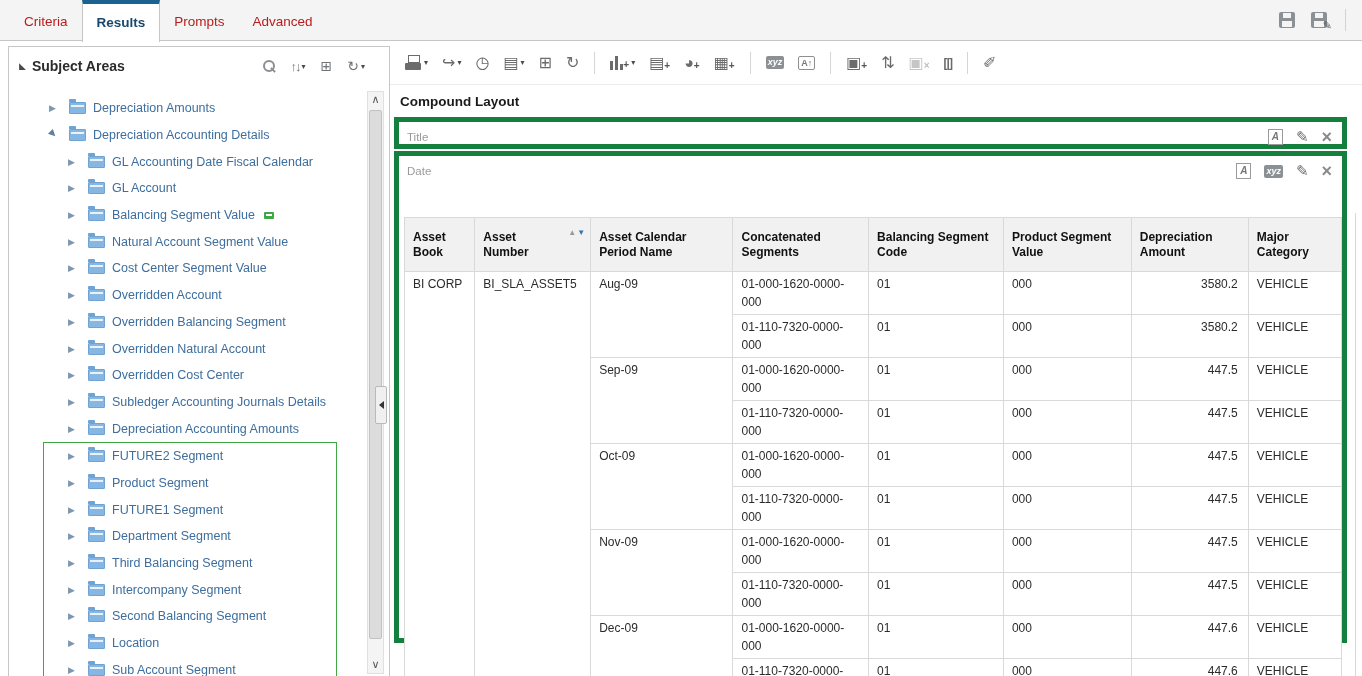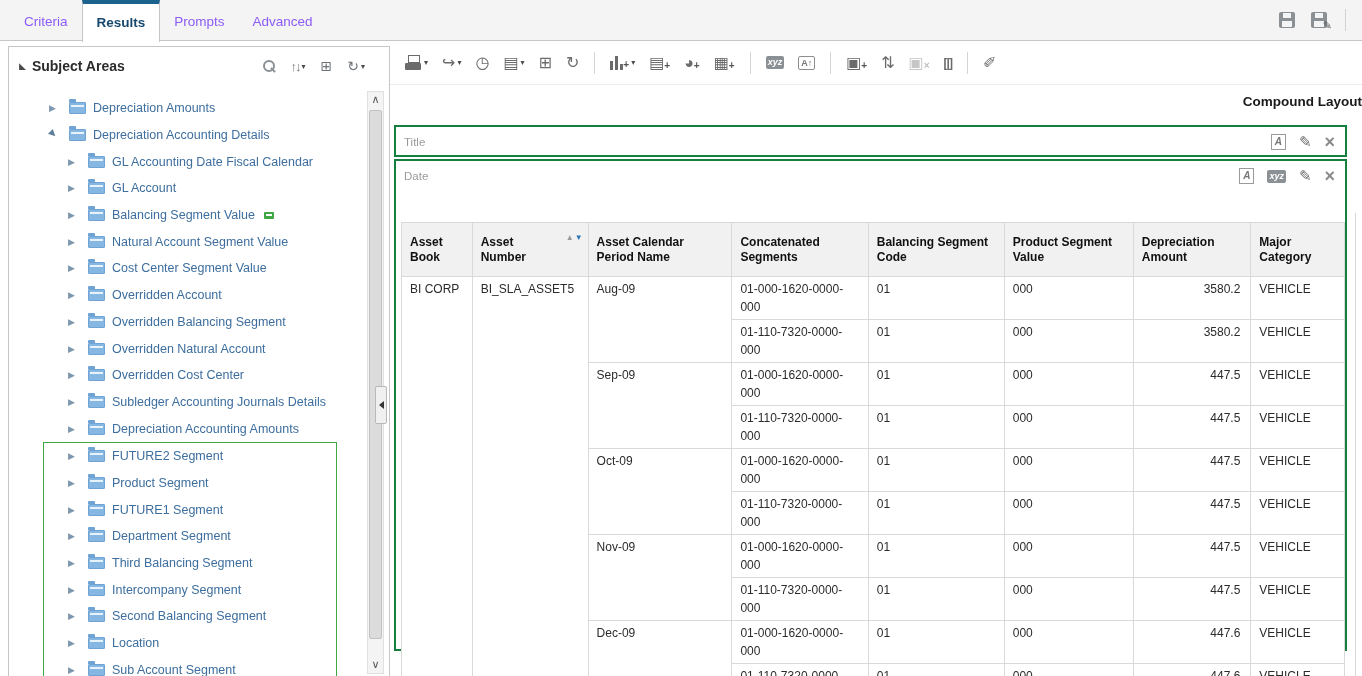--- a/index.html
+++ b/index.html
@@ -3,21 +3,21 @@
 <meta charset="utf-8">
 <style>
   * { margin:0; padding:0; box-sizing:border-box; }
   html,body { width:1362px; height:676px; overflow:hidden; background:#fff;
     font-family:"Liberation Sans","DejaVu Sans",sans-serif; color:#222; }
 
   
   .tabbar { position:absolute; left:0; top:0; width:1362px; height:41px;
     background:#f4f4f4; border-bottom:1px solid #c6c6c6; }
   .tabs { position:absolute; left:10px; top:0; height:41px; display:flex; align-items:stretch; }
-  .tab { padding:14px 14px 0 14px; font-size:13.5px; color:#8b5cf6; cursor:default; }
+  .tab { padding:14px 14px 0 14px; font-size:13.5px; color:#b91c1c; cursor:default; }
   .tab.active { background:#fff; border:1px solid #c6c6c6; border-bottom:none;
     border-top:4px solid #1b628f; padding-top:11px; color:#17486d; font-weight:bold;
     margin-bottom:-1px; }
   .winacts { position:absolute; right:16px; top:9px; display:flex; gap:16px; align-items:center; }
   .flop { position:relative; width:16px; height:16px; display:inline-block; }
   .ic-floppy { position:absolute; inset:0; background:#8b9095; border-radius:2px; }
   .ic-floppy::before { content:""; position:absolute; top:1px; left:4px; right:4px; height:5px; background:#f4f4f4; }
   .ic-floppy::after  { content:""; position:absolute; bottom:1px; left:3px; right:3px; height:6px; background:#f4f4f4; }
   .flop .pen { position:absolute; right:-5px; bottom:-4px; font-size:11px; color:#5f6putc468; color:#5f646a; font-style:normal; }
   .winacts .vdiv { width:1px; height:22px; background:#d2d2d2; margin-left:2px; }
@@ -87,23 +87,23 @@
   .ic-print::after { content:""; position:absolute; bottom:0; left:0; width:16px; height:7px;
     background:#6b6b6b; border-radius:1px; }
   .ic-bars { display:inline-flex; align-items:flex-end; gap:2px; height:15px; }
   .ic-bars i { display:block; width:3px; background:#6b6b6b; }
   .ic-bars i:nth-child(1){ height:9px; } .ic-bars i:nth-child(2){ height:14px; } .ic-bars i:nth-child(3){ height:6px; }
   .chip { border:1px solid #8f8f8f; color:#777; font-size:9px; font-weight:bold; padding:0 2px;
     border-radius:2px; line-height:12px; }
   .chip-dark { background:#8b9095; color:#fff; font-size:9px; font-style:italic; font-weight:bold;
     padding:1px 2px; border-radius:2px; line-height:11px; }
 
-  .clheading { margin:9px 0 16px 10px; font-size:13.5px; font-weight:bold; color:#1a1a1a;text-align:right; }
-
-  .viewbox { margin:0 15px 0 4px; border:2px solid #15803d; background:#fff; }
+  .clheading { margin:9px 0 8px 10px; font-size:13.5px; font-weight:bold; color:#1a1a1a; }
+
+  .viewbox { margin:0 15px 0 4px; border:5px solid #15803d; background:#fff; }
   .viewbox.title { margin-top:8px; height:32px; }
   .viewbox.table { margin-top:2px; height:492px; }
   .vbar { display:flex; align-items:center; padding:0 8px; height:30px; }
   .vlabel { font-size:11.5px; color:#9a9a9a; }
   .vicons { margin-left:auto; display:flex; align-items:center; gap:13px; padding-right:2px; }
   .chipA { border:1px solid #9a9a9a; padding:0 3px; font-size:10px; font-style:italic;
     color:#767676; font-weight:bold; line-height:14px; }
   .vpencil { font-size:15px; color:#6e6e6e; }
   .vclose { font-size:18px; font-weight:bold; color:#8a8a8a; line-height:14px; }
 

